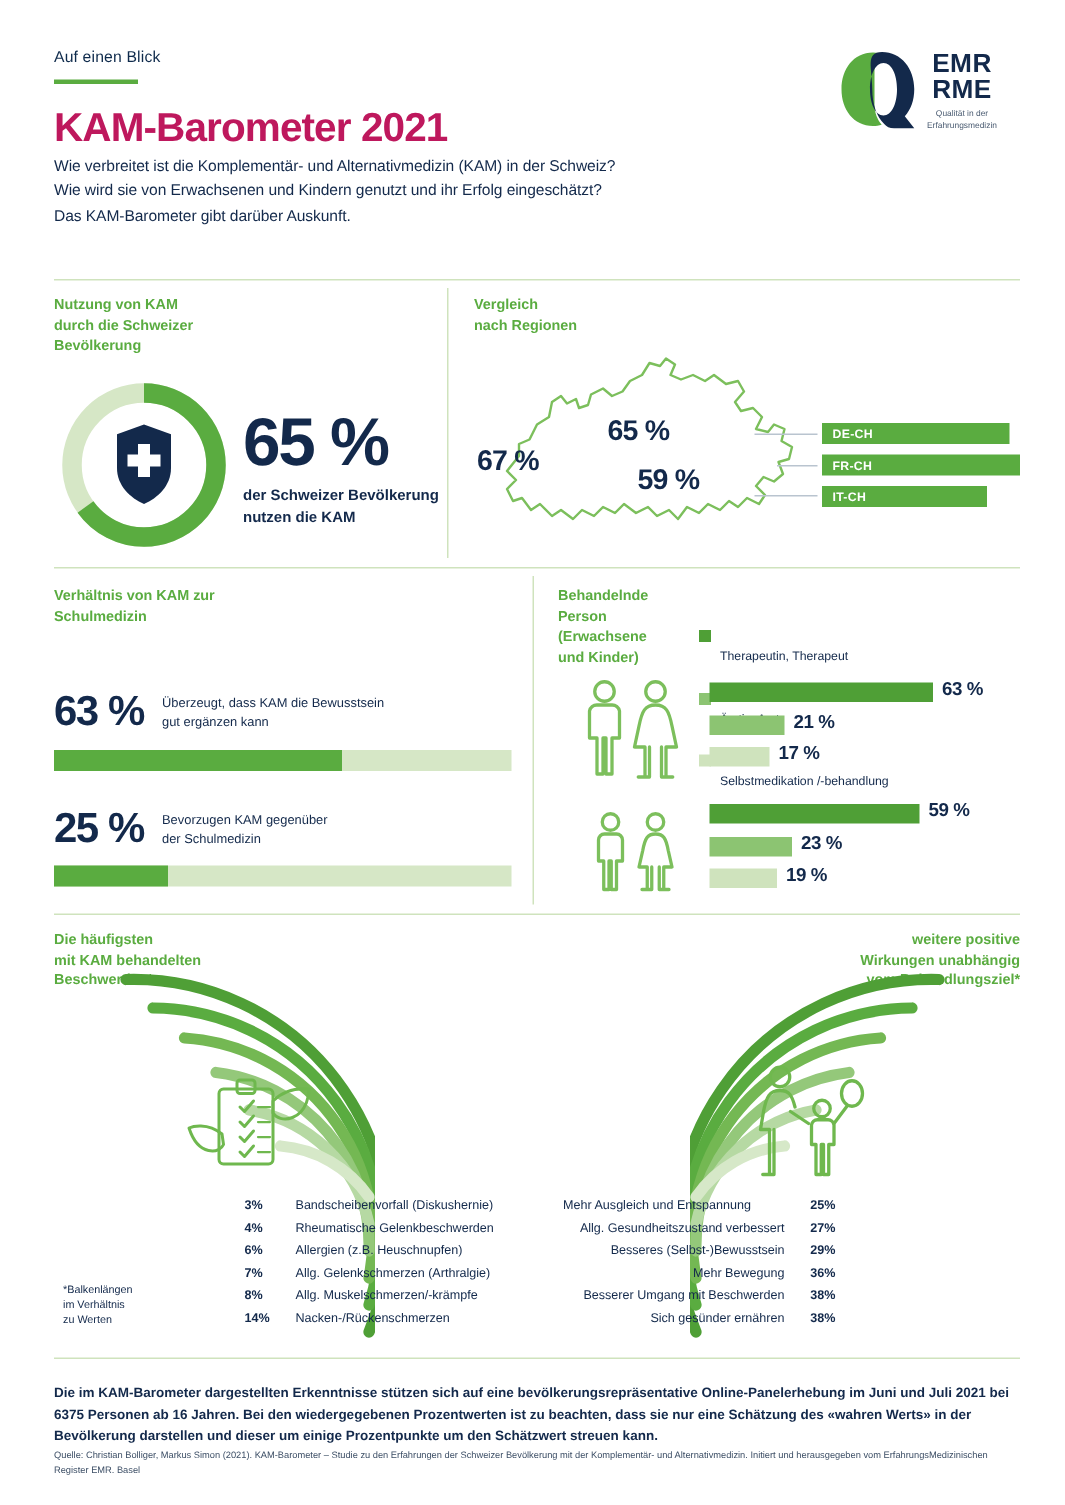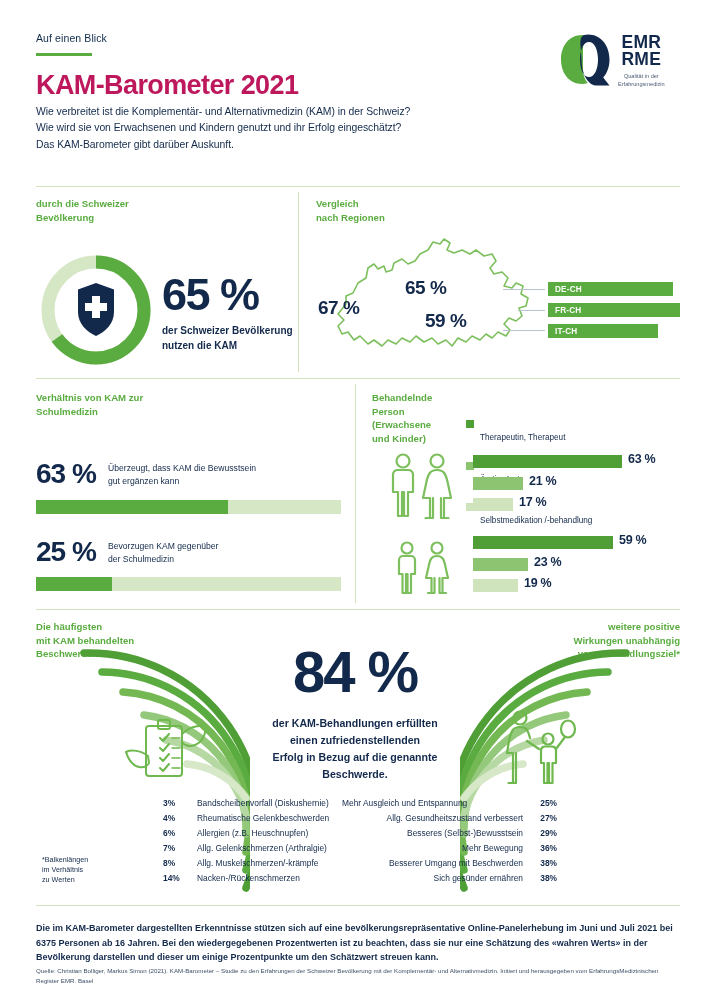--- a/index.html
+++ b/index.html
@@ -164,20 +164,21 @@
   </div>
 
   <div class="hr" style="top:186px"></div>
   <div class="hr" style="top:378px"></div>
   <div class="hr" style="top:609px"></div>
   <div class="hr" style="top:905px"></div>
   <div class="vr" style="left:298px; top:192px; height:180px"></div>
   <div class="vr" style="left:355px; top:384px; height:219px"></div>
 
   <div style="position:absolute; left:36px; top:197px; width:240px" class="sec-title">
+    <div>Nutzung von KAM</div>
     <div>durch die Schweizer</div>
     <div>Bevölkerung</div>
   </div>
 
   <div class="donut-wrap">
     <svg viewBox="0 0 120 120" width="120" height="120">
       <circle cx="60" cy="60" r="48" fill="none" stroke="#d6e7c6" stroke-width="13"></circle>
       <circle cx="60" cy="60" r="48" fill="none" stroke="#5aac40" stroke-width="13" stroke-dasharray="196 105.6" stroke-dashoffset="0" transform="rotate(-90 60 60)"></circle>
       <path d="M60,33 L78,39.5 L78,62 C78,74 69,82 60,86 C51,82 42,74 42,62 L42,39.5 Z" fill="#13294b"></path>
       <path d="M56,46 h8 v7 h7 v8 h-7 v7 h-8 v-7 h-7 v-8 h7 z" fill="#ffffff"></path>
@@ -335,29 +336,20 @@
     <g fill="none" stroke="#6fb84e" stroke-width="2" stroke-linejoin="round" stroke-linecap="round">
       <rect x="24" y="14" width="36" height="50" rx="3"></rect>
       <rect x="36" y="8" width="12" height="9" rx="2"></rect>
       <path d="M38,26 l3,3 l6,-7 M38,36 l3,3 l6,-7 M38,46 l3,3 l6,-7 M38,56 l3,3 l6,-7"></path>
       <path d="M50,26 h8 M50,36 h8 M50,46 h8 M50,56 h8" stroke-width="1.5"></path>
       <path d="M60,22 c10,-10 22,-8 24,-8 c0,3 -1,15 -11,19 c-6,2.5 -11,0 -13,-3 z"></path>
       <path d="M26,44 c-10,-8 -20,-5 -22,-4 c1,3 4,13 13,15 c5.5,1.2 9,-1.5 10,-4 z"></path>
     </g>
   </svg>
 
-  <div style="position:absolute; left:225px; top:643px; width:260px">
-    <div class="huge">84 %</div>
-    <div class="huge-cap">
-      <div>der KAM-Behandlungen erfüllten</div>
-      <div>einen zufriedenstellenden</div>
-      <div>Erfolg in Bezug auf die genannte</div>
-      <div>Beschwerde.</div>
-    </div>
-  </div>
 
   <svg style="position:absolute; right:20px; top:630px;" width="230" height="270" viewBox="0 0 230 270">
     <g fill="none" stroke-linecap="round" stroke-width="7.5">
       <path d="M4,258 A170,170 0 0 1 166,23" stroke="#4f9f36"></path>
       <path d="M4,240 A152,152 0 0 1 148,42" stroke="#5aac40"></path>
       <path d="M4,222 A134,134 0 0 1 127,62" stroke="#74b853"></path>
       <path d="M4,204 A116,116 0 0 1 106,85" stroke="#94c87a"></path>
       <path d="M4,186 A98,98 0 0 1 84,110" stroke="#b6d9a3"></path>
       <path d="M4,168 A80,80 0 0 1 63,134" stroke="#d6e8c8"></path>
     </g>
@@ -397,21 +389,21 @@
       <span class="list-tx" style="left:34px">Allg. Muskelschmerzen/-krämpfe</span>
     </div>
     <div class="list-row" style="top:75px; left:0; width:190px">
       <span class="list-pct" style="left:0">14%</span>
       <span class="list-tx" style="left:34px">Nacken-/Rückenschmerzen</span>
     </div>
   </div>
 
   <div style="position:absolute; left:357px; top:798px; width:200px">
     <div class="list-row" style="top:0px; left:0; width:200px">
-      <span class="list-tx" style="right:49px; left:auto; text-align:left; width:166px; position:absolute">Mehr Ausgleich und Entspannung</span>
+      <span class="list-tx" style="right:36px; left:auto; text-align:center; width:166px; position:absolute">Mehr Ausgleich und Entspannung</span>
       <span class="list-pct" style="right:0; left:auto">25%</span>
     </div>
     <div class="list-row" style="top:15px; left:0; width:200px">
       <span class="list-tx" style="right:34px; left:auto; text-align:right; width:166px; position:absolute">Allg. Gesundheitszustand verbessert</span>
       <span class="list-pct" style="right:0; left:auto">27%</span>
     </div>
     <div class="list-row" style="top:30px; left:0; width:200px">
       <span class="list-tx" style="right:34px; left:auto; text-align:right; width:166px; position:absolute">Besseres (Selbst-)Bewusstsein</span>
       <span class="list-pct" style="right:0; left:auto">29%</span>
     </div>

